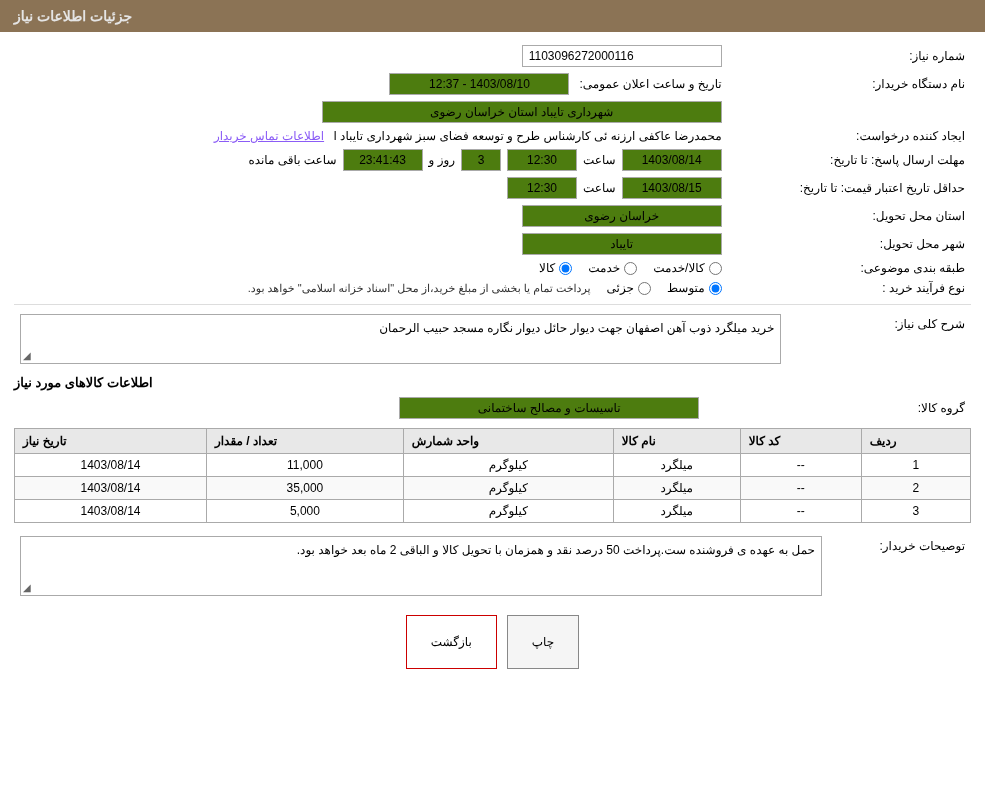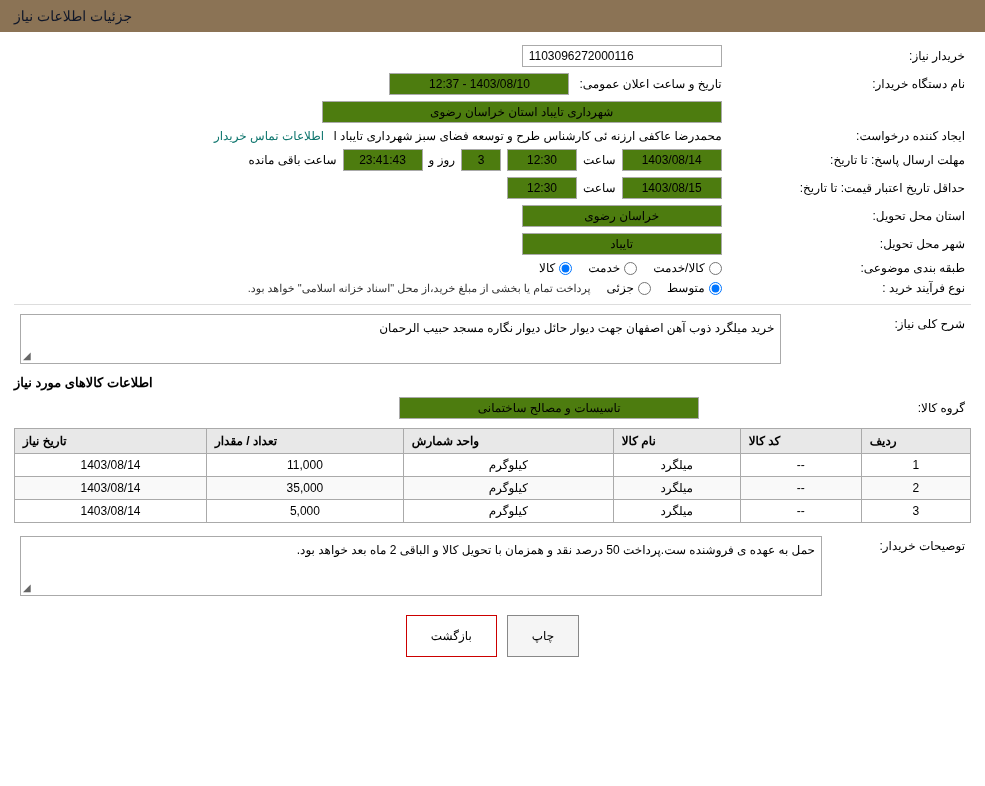--- a/index.html
+++ b/index.html
@@ -10,25 +10,25 @@
       direction: rtl;
     }
     .page-wrapper {
       width: 985px;
       min-height: 786px;
       background: #fff;
       margin: 0 auto;
     }
     .header-bar {
       background: #8B7355;
-      color: #0f172a;
+      color: #e5e5e5;
       text-align: left;
       padding: 8px 14px;
       font-size: 14px;
-      font-weight: normal;
+      font-weight: bold;
     }
     .content {
       padding: 10px 14px;
     }
     .info-table {
       width: 100%;
       border-collapse: collapse;
       margin-bottom: 6px;
     }
     .info-table td {
@@ -54,21 +54,22 @@
     }
     .value-box-wide {
       border: 1px solid #aaa;
       background: #fff;
       padding: 3px 6px;
       display: inline-block;
       min-width: 200px;
       text-align: left;
     }
     .blue-link {
-      color: #0f766e;
+      color: #8b5cf6;
+      text-decoration: underline;
       cursor: pointer;
     }
     .section-title {
       font-weight: bold;
       font-size: 13px;
       margin: 8px 0 4px 0;
       text-align: left;
     }
     .description-box {
       border: 1px solid #aaa;
@@ -111,21 +112,21 @@
     .button-row {
       display: flex;
       justify-content: center;
       gap: 10px;
       margin-top: 16px;
       margin-bottom: 10px;
     }
     .btn {
       border: 1px solid #888;
       background: #f5f5f5;
-      padding: 13px 24px;
+      padding: 19px 24px;
       font-size: 12px;
       cursor: pointer;
       font-family: Tahoma, Arial, sans-serif;
     }
     .btn-return {
       border: 1px solid #cc0000;
       background: #fff;
       color: #000;
       padding: 5px 24px;
       font-size: 12px;
@@ -163,21 +164,21 @@
 
   <div class="header-bar">
     <span>جزئیات اطلاعات نیاز</span>
   </div>
 
   <div class="content">
 
     <table class="info-table">
       <tbody>
           <tr>
-        <td class="label-cell">خریدار نیاز:</td>
+        <td class="label-cell">شماره نیاز:</td>
         <td>
           <span class="value-box-wide">1103096272000116</span>
         </td>
       </tr>
 
       <tr>
         <td class="label-cell">نام دستگاه خریدار:</td>
         <td>
           <div style="display:flex; align-items:center; gap:10px;">
             <span class="label-cell">تاریخ و ساعت اعلان عمومی:</span>

